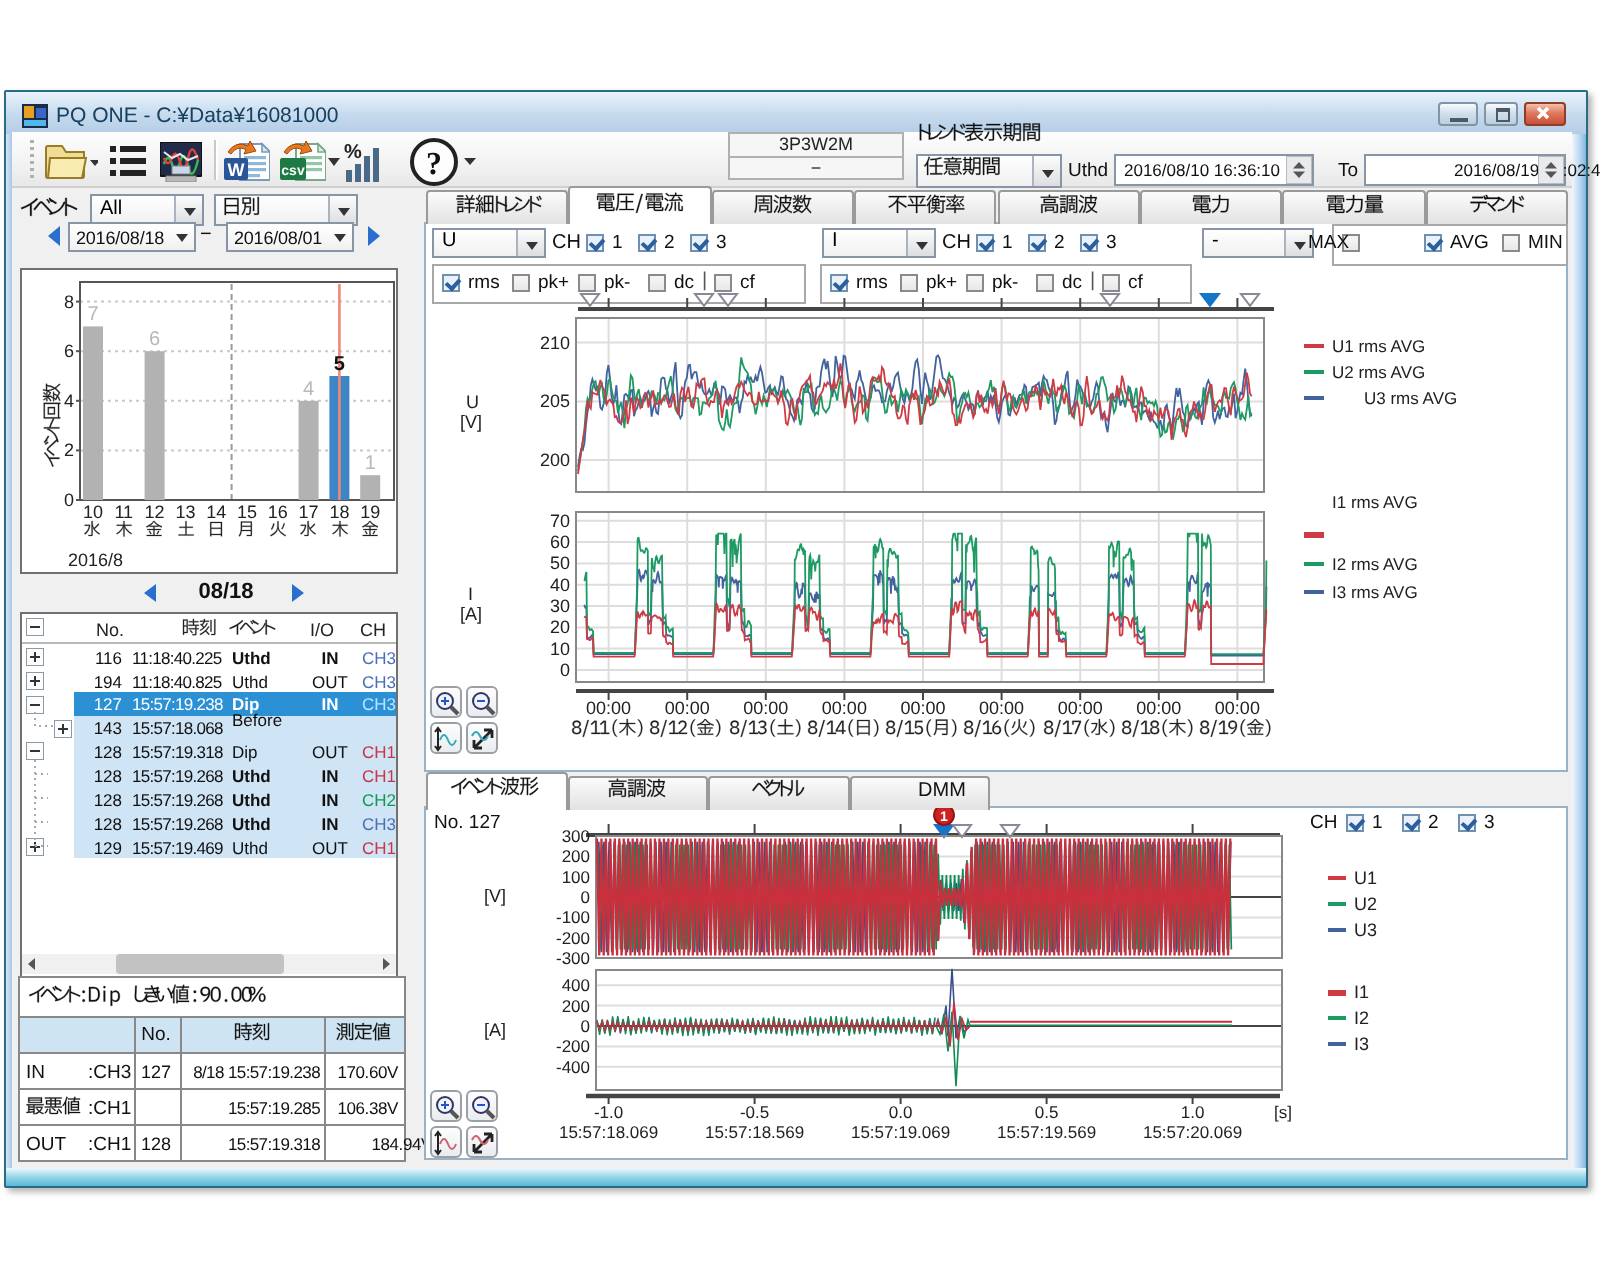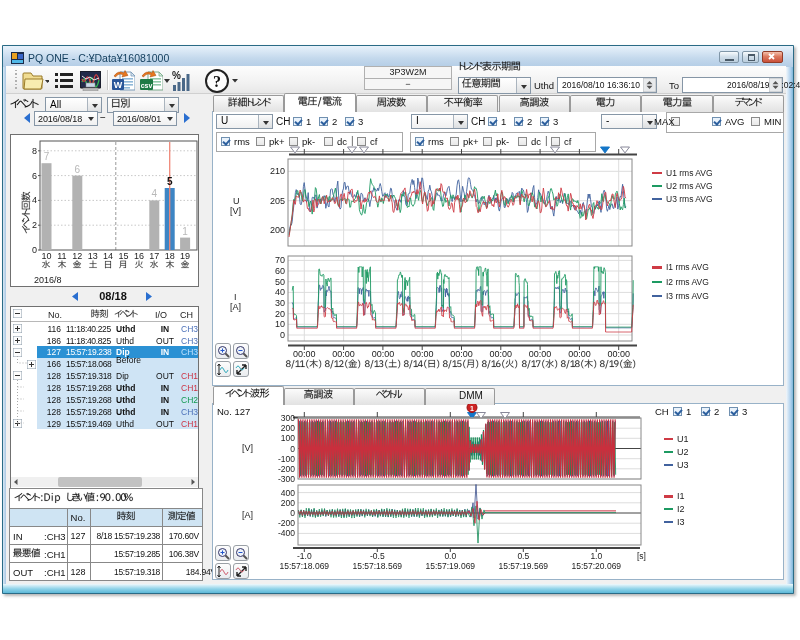--- a/index.html
+++ b/index.html
@@ -354,42 +354,42 @@
     <div style="position:absolute;left:61px;top:323.7px;font:8.5px 'Liberation Sans',sans-serif;color:#111;white-space:pre;line-height:10.5px;transform:translateX(-100%)">116</div>
     <div style="position:absolute;left:66px;top:323.7px;font:8.5px 'Liberation Sans',sans-serif;color:#111;white-space:pre;line-height:10.5px;letter-spacing:-0.35px">11:18:40.225</div>
     <div style="position:absolute;left:116px;top:323.7px;font:bold 8.5px 'Liberation Sans',sans-serif;color:#111;white-space:pre;line-height:10.5px">Uthd</div>
     <div style="position:absolute;left:165px;top:323.7px;font:bold 8.5px 'Liberation Sans',sans-serif;color:#111;white-space:pre;line-height:10.5px;transform:translateX(-50%)">IN</div>
     <div style="position:absolute;left:181px;top:323.7px;font:8.5px 'Liberation Sans',sans-serif;color:#4a6fb8;white-space:pre;line-height:10.5px">CH3</div>
     <svg style="position:absolute;left:13px;top:324.0px" width="9" height="9">
       <rect x="0" y="0" width="9" height="9" fill="#fdfdfd" stroke="#8a9aa8"></rect>
       <line x1="2" y1="4.5" x2="7" y2="4.5" stroke="#333"></line>
       <line x1="4.5" y1="2" x2="4.5" y2="7" stroke="#333"></line>
     </svg>
-    <div style="position:absolute;left:61px;top:335.55px;font:8.5px 'Liberation Sans',sans-serif;color:#111;white-space:pre;line-height:10.5px;transform:translateX(-100%)">186</div>
+    <div style="position:absolute;left:61px;top:335.55px;font:8.5px 'Liberation Sans',sans-serif;color:#111;white-space:pre;line-height:10.5px;transform:translateX(-100%)">194</div>
     <div style="position:absolute;left:66px;top:335.55px;font:8.5px 'Liberation Sans',sans-serif;color:#111;white-space:pre;line-height:10.5px;letter-spacing:-0.35px">11:18:40.825</div>
     <div style="position:absolute;left:116px;top:335.55px;font:8.5px 'Liberation Sans',sans-serif;color:#111;white-space:pre;line-height:10.5px">Uthd</div>
     <div style="position:absolute;left:165px;top:335.55px;font:8.5px 'Liberation Sans',sans-serif;color:#111;white-space:pre;line-height:10.5px;transform:translateX(-50%)">OUT</div>
     <div style="position:absolute;left:181px;top:335.55px;font:8.5px 'Liberation Sans',sans-serif;color:#4a6fb8;white-space:pre;line-height:10.5px">CH3</div>
     <svg style="position:absolute;left:13px;top:335.85px" width="9" height="9">
       <rect x="0" y="0" width="9" height="9" fill="#fdfdfd" stroke="#8a9aa8"></rect>
       <line x1="2" y1="4.5" x2="7" y2="4.5" stroke="#333"></line>
       <line x1="4.5" y1="2" x2="4.5" y2="7" stroke="#333"></line>
     </svg>
     <div style="position:absolute;left:37px;top:346.2px;width:161px;height:11.85px;background:#2b91d4"></div>
     <div style="position:absolute;left:61px;top:347.4px;font:8.5px 'Liberation Sans',sans-serif;color:#fff;white-space:pre;line-height:10.5px;transform:translateX(-100%)">127</div>
     <div style="position:absolute;left:66px;top:347.4px;font:8.5px 'Liberation Sans',sans-serif;color:#fff;white-space:pre;line-height:10.5px;letter-spacing:-0.35px">15:57:19.238</div>
     <div style="position:absolute;left:116px;top:347.4px;font:bold 8.5px 'Liberation Sans',sans-serif;color:#fff;white-space:pre;line-height:10.5px">Dip</div>
     <div style="position:absolute;left:165px;top:347.4px;font:bold 8.5px 'Liberation Sans',sans-serif;color:#fff;white-space:pre;line-height:10.5px;transform:translateX(-50%)">IN</div>
     <div style="position:absolute;left:181px;top:347.4px;font:8.5px 'Liberation Sans',sans-serif;color:#bfe2ff;white-space:pre;line-height:10.5px">CH3</div>
     <svg style="position:absolute;left:13px;top:347.7px" width="9" height="9">
       <rect x="0" y="0" width="9" height="9" fill="#fdfdfd" stroke="#8a9aa8"></rect>
       <line x1="2" y1="4.5" x2="7" y2="4.5" stroke="#333"></line>
     </svg>
     <div style="position:absolute;left:37px;top:358.05px;width:161px;height:11.85px;background:#cfe4f5"></div>
-    <div style="position:absolute;left:61px;top:359.25px;font:8.5px 'Liberation Sans',sans-serif;color:#111;white-space:pre;line-height:10.5px;transform:translateX(-100%)">166</div>
+    <div style="position:absolute;left:61px;top:359.25px;font:8.5px 'Liberation Sans',sans-serif;color:#111;white-space:pre;line-height:10.5px;transform:translateX(-100%)">143</div>
     <div style="position:absolute;left:66px;top:359.25px;font:8.5px 'Liberation Sans',sans-serif;color:#111;white-space:pre;line-height:10.5px;letter-spacing:-0.35px">15:57:18.068</div>
     <div style="position:absolute;left:116px;top:355px;font:8.5px 'Liberation Sans',sans-serif;color:#111;white-space:pre;line-height:10.5px">Before</div>
     <svg style="position:absolute;left:27px;top:359.55px" width="9" height="9">
       <rect x="0" y="0" width="9" height="9" fill="#fdfdfd" stroke="#8a9aa8"></rect>
       <line x1="2" y1="4.5" x2="7" y2="4.5" stroke="#333"></line>
       <line x1="4.5" y1="2" x2="4.5" y2="7" stroke="#333"></line>
     </svg>
     <div style="position:absolute;left:37px;top:369.9px;width:161px;height:11.85px;background:#cfe4f5"></div>
     <div style="position:absolute;left:61px;top:371.09999999999997px;font:8.5px 'Liberation Sans',sans-serif;color:#111;white-space:pre;line-height:10.5px;transform:translateX(-100%)">128</div>
     <div style="position:absolute;left:66px;top:371.09999999999997px;font:8.5px 'Liberation Sans',sans-serif;color:#111;white-space:pre;line-height:10.5px;letter-spacing:-0.35px">15:57:19.318</div>
@@ -783,23 +783,23 @@
     </svg>
     <div style="position:absolute;left:233px;top:196px;font:9px 'Liberation Sans',sans-serif;color:#222;white-space:pre;line-height:11px">U</div>
     <div style="position:absolute;left:230px;top:206px;font:9px 'Liberation Sans',sans-serif;color:#222;white-space:pre;line-height:11px">[V]</div>
     <div style="position:absolute;left:234px;top:292px;font:9px 'Liberation Sans',sans-serif;color:#222;white-space:pre;line-height:11px">I</div>
     <div style="position:absolute;left:230px;top:302px;font:9px 'Liberation Sans',sans-serif;color:#222;white-space:pre;line-height:11px">[A]</div>
     <div style="position:absolute;left:652px;top:172px;width:10px;height:2px;background:#cf3b45"></div>
     <div style="position:absolute;left:666px;top:168px;font:8.5px 'Liberation Sans',sans-serif;color:#222;white-space:pre;line-height:10.5px">U1 rms AVG</div>
     <div style="position:absolute;left:652px;top:185px;width:10px;height:2px;background:#1d9a62"></div>
     <div style="position:absolute;left:666px;top:181px;font:8.5px 'Liberation Sans',sans-serif;color:#222;white-space:pre;line-height:10.5px">U2 rms AVG</div>
     <div style="position:absolute;left:652px;top:198px;width:10px;height:2px;background:#41629e"></div>
-    <div style="position:absolute;left:666px;top:194px;font:8.5px 'Liberation Sans',sans-serif;color:#222;white-space:pre;line-height:10.5px">U3 rms AVG</div>
+    <div style="position:absolute;left:682px;top:194px;font:8.5px 'Liberation Sans',sans-serif;color:#222;white-space:pre;line-height:10.5px">U3 rms AVG</div>
     <div style="position:absolute;left:652px;top:266.0px;width:10px;height:2.5px;background:#cf3b45"></div>
-    <div style="position:absolute;left:666px;top:262.0px;font:8.5px 'Liberation Sans',sans-serif;color:#222;white-space:pre;line-height:10.5px">I1 rms AVG</div>
+    <div style="position:absolute;left:666px;top:246px;font:8.5px 'Liberation Sans',sans-serif;color:#222;white-space:pre;line-height:10.5px">I1 rms AVG</div>
     <div style="position:absolute;left:652px;top:280.5px;width:10px;height:2px;background:#1d9a62"></div>
     <div style="position:absolute;left:666px;top:276.5px;font:8.5px 'Liberation Sans',sans-serif;color:#222;white-space:pre;line-height:10.5px">I2 rms AVG</div>
     <div style="position:absolute;left:652px;top:295.0px;width:10px;height:2px;background:#41629e"></div>
     <div style="position:absolute;left:666px;top:291.0px;font:8.5px 'Liberation Sans',sans-serif;color:#222;white-space:pre;line-height:10.5px">I3 rms AVG</div>
     <div class="zb" style="left:215px;top:343px"></div>
     <svg style="position:absolute;left:216px;top:344px" width="15" height="15" fill="none">
       <circle cx="6.5" cy="6.5" r="4" stroke="#336" fill="#eef4fa"></circle>
       <line x1="9.5" y1="9.5" x2="13" y2="13" stroke="#555" stroke-width="2"></line>
       <line x1="4.5" y1="6.5" x2="8.5" y2="6.5" stroke="#2255cc"></line>
       <line x1="6.5" y1="4.5" x2="6.5" y2="8.5" stroke="#2255cc"></line>

